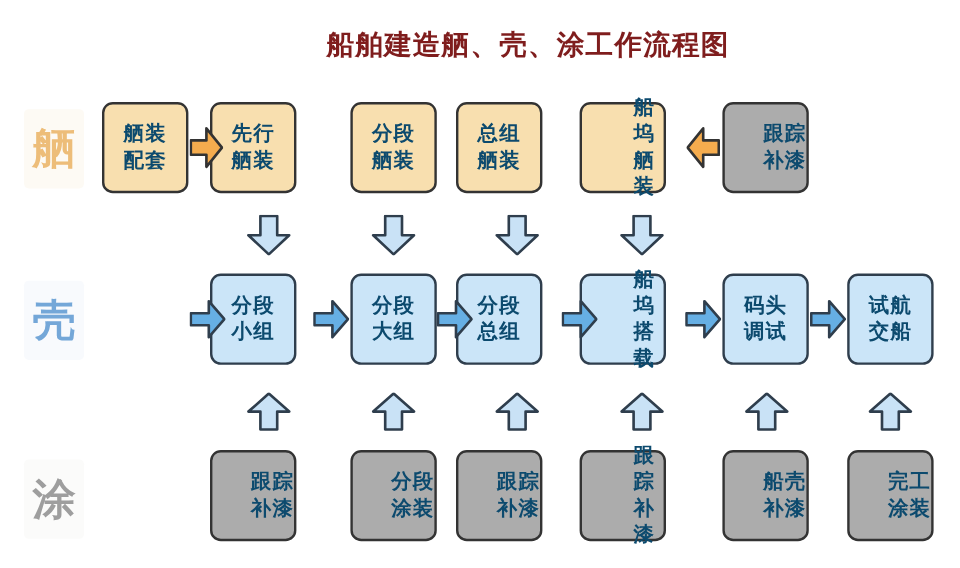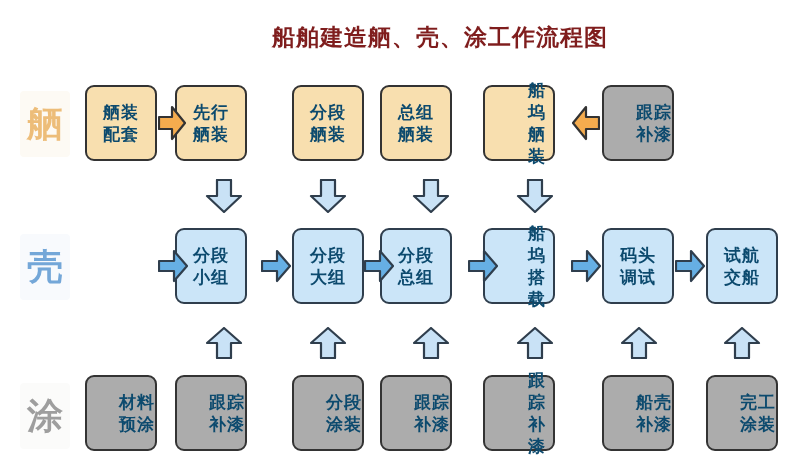--- a/index.html
+++ b/index.html
@@ -195,24 +195,20 @@
     <svg width="38" height="32" viewBox="0 0 38 32">
         <polygon points="19,1 36,16 26,16 26,31 12,31 12,16 2,16" fill="#c9e2f6" stroke="#2f3e4d" stroke-width="2.2" stroke-linejoin="round"></polygon>
       </svg>
   </div>
   <div class="arr" style="left:723px;top:327px;">
     <svg width="38" height="32" viewBox="0 0 38 32">
         <polygon points="19,1 36,16 26,16 26,31 12,31 12,16 2,16" fill="#c9e2f6" stroke="#2f3e4d" stroke-width="2.2" stroke-linejoin="round"></polygon>
       </svg>
   </div>
 
-  <div class="box gray r3 c1">
-      <span class="box-label">材料
-预涂</span>
-    </div>
   <div class="box gray r3 c2">
       <span class="box-label">跟踪
 补漆</span>
     </div>
   <div class="box gray r3 c3">
       <span class="box-label">分段
 涂装</span>
     </div>
   <div class="box gray r3 c4">
       <span class="box-label">跟踪

